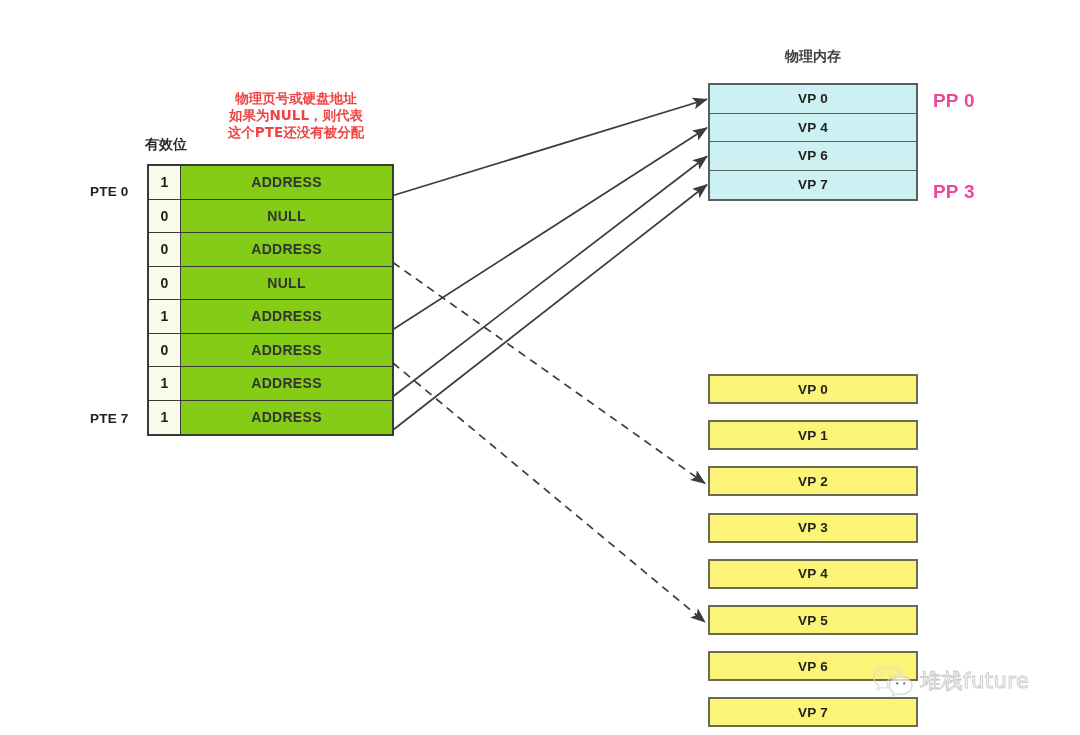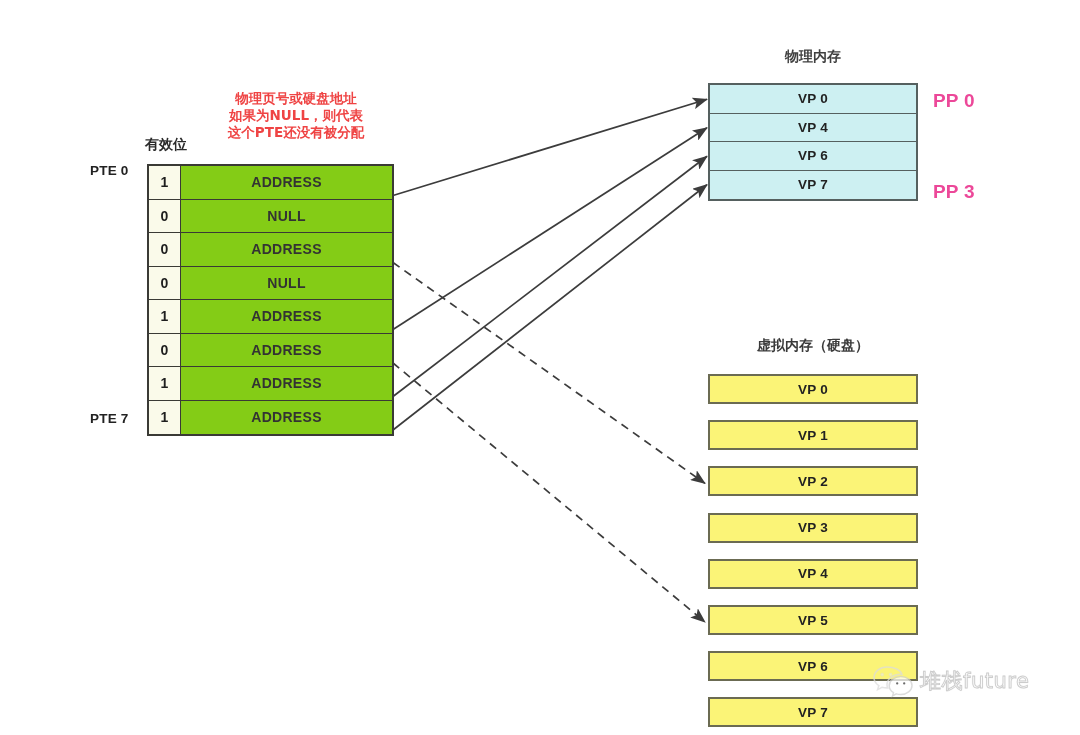--- a/index.html
+++ b/index.html
@@ -43,21 +43,21 @@
     color: #2b2b2b;
     font-family: "DejaVu Sans", "Liberation Sans", sans-serif;
   }
   .pte-label {
     position: absolute;
     font-size: 13.5px;
     font-weight: 700;
     color: #222222;
     letter-spacing: .2px;
   }
-  #pte-label-first { left: 90px; top: 163px; text-align: center; }
+  #pte-label-first { left: 90px; top: 184px; text-align: center; }
   #pte-label-last  { left: 90px; top: 411px; }
 
   
   #page-table {
     position: absolute;
     left: 147px;
     top: 164px;
     width: 247px;
     border: 2px solid #3a3a35;
     box-sizing: border-box;
@@ -250,21 +250,20 @@
   <div id="phys-title">物理内存</div>
   <div id="phys-box">
       <div class="phys-row">VP 0</div>
       <div class="phys-row">VP 4</div>
       <div class="phys-row">VP 6</div>
       <div class="phys-row">VP 7</div>
     </div>
   <div class="pp-label" id="pp-label-first">PP 0</div>
   <div class="pp-label" id="pp-label-last">PP 3</div>
 
-  <div id="virt-title">虚拟内存（硬盘）</div>
   <div id="virt-box">
       <div class="virt-row" style="top: 374px;">VP 0</div>
       <div class="virt-row" style="top: 420.2px;">VP 1</div>
       <div class="virt-row" style="top: 466.4px;">VP 2</div>
       <div class="virt-row" style="top: 512.6px;">VP 3</div>
       <div class="virt-row" style="top: 558.8px;">VP 4</div>
       <div class="virt-row" style="top: 605px;">VP 5</div>
       <div class="virt-row" style="top: 651.2px;">VP 6</div>
       <div class="virt-row" style="top: 697.4px;">VP 7</div>
     </div>

